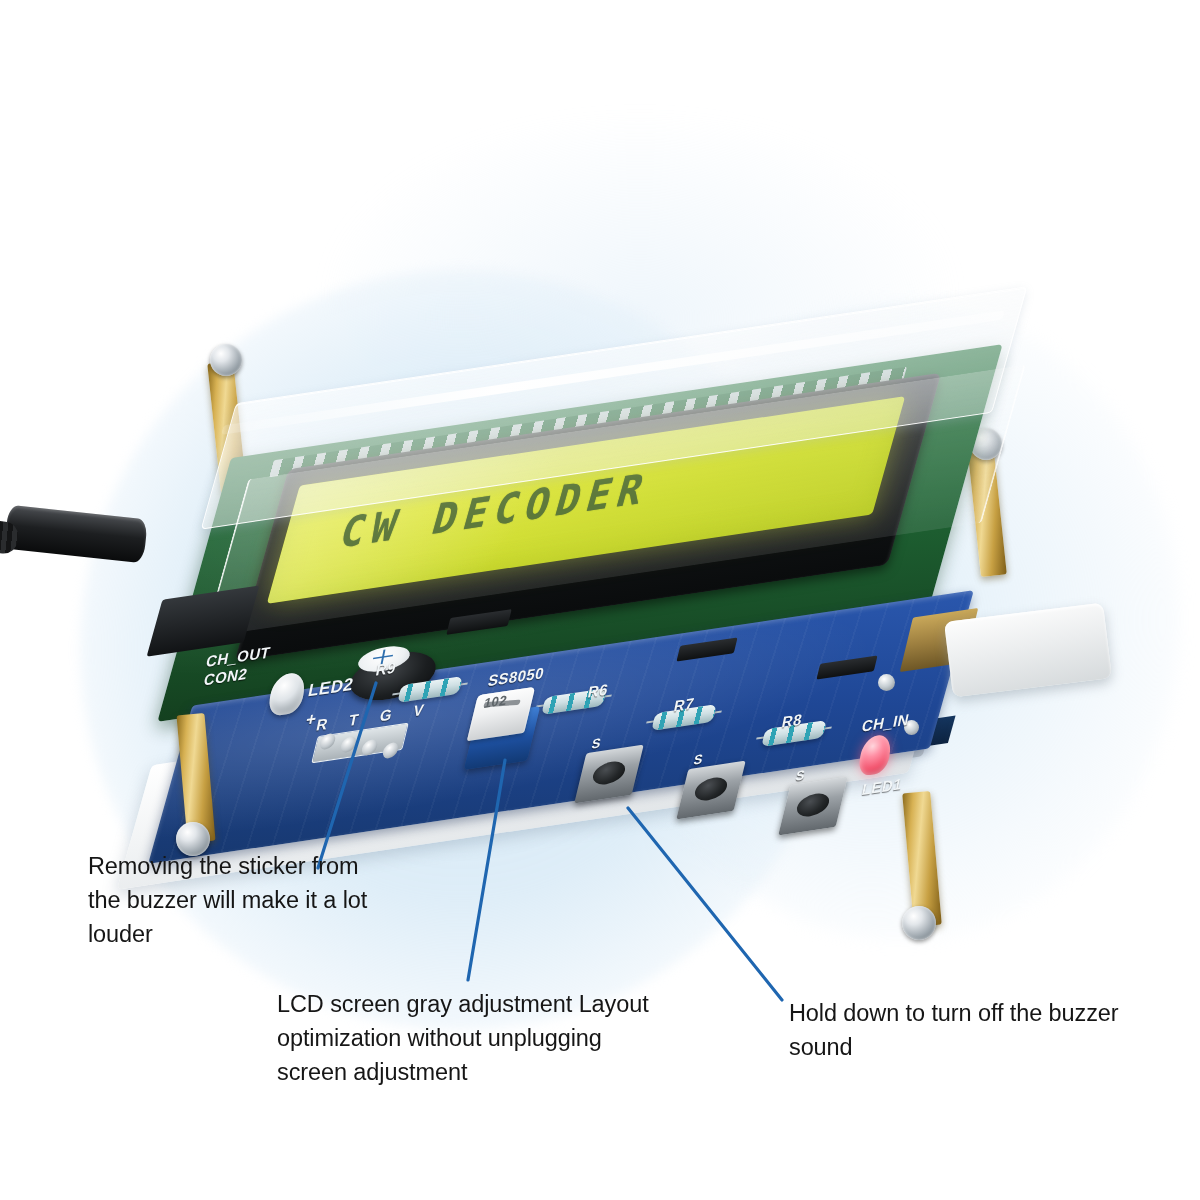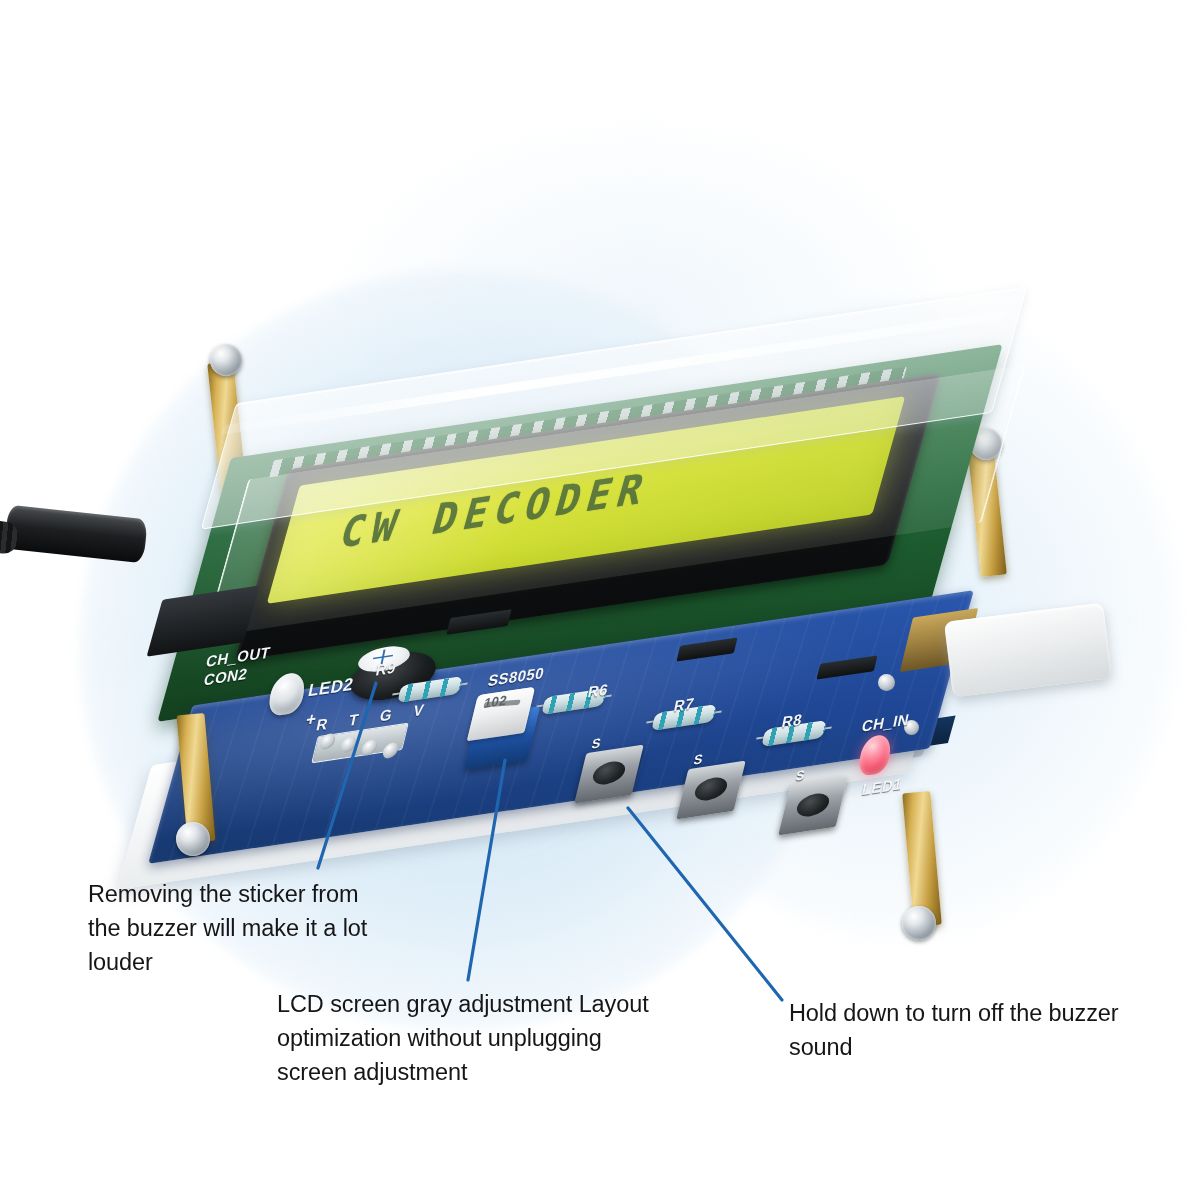--- a/index.html
+++ b/index.html
@@ -72,21 +72,21 @@
   
   .callout {
     position: absolute;
     color: #161616;
     font-size: 23.5px;
     line-height: 1.44;
     font-weight: 400;
     white-space: pre-line;
     letter-spacing: -0.1px;
   }
-  #callout-buzzer   { left: 88px;  top: 878px;  width: 330px; }
+  #callout-buzzer   { left: 88px;  top: 850px;  width: 330px; }
   #callout-lcd      { left: 277px; top: 988px;  width: 450px; }
   #callout-button   { left: 789px; top: 997px;  width: 350px; }
 
   
   .leader { position: absolute; pointer-events: none; }
 
   
   #device {
     position: absolute;
     left: 118px; top: 322px;

